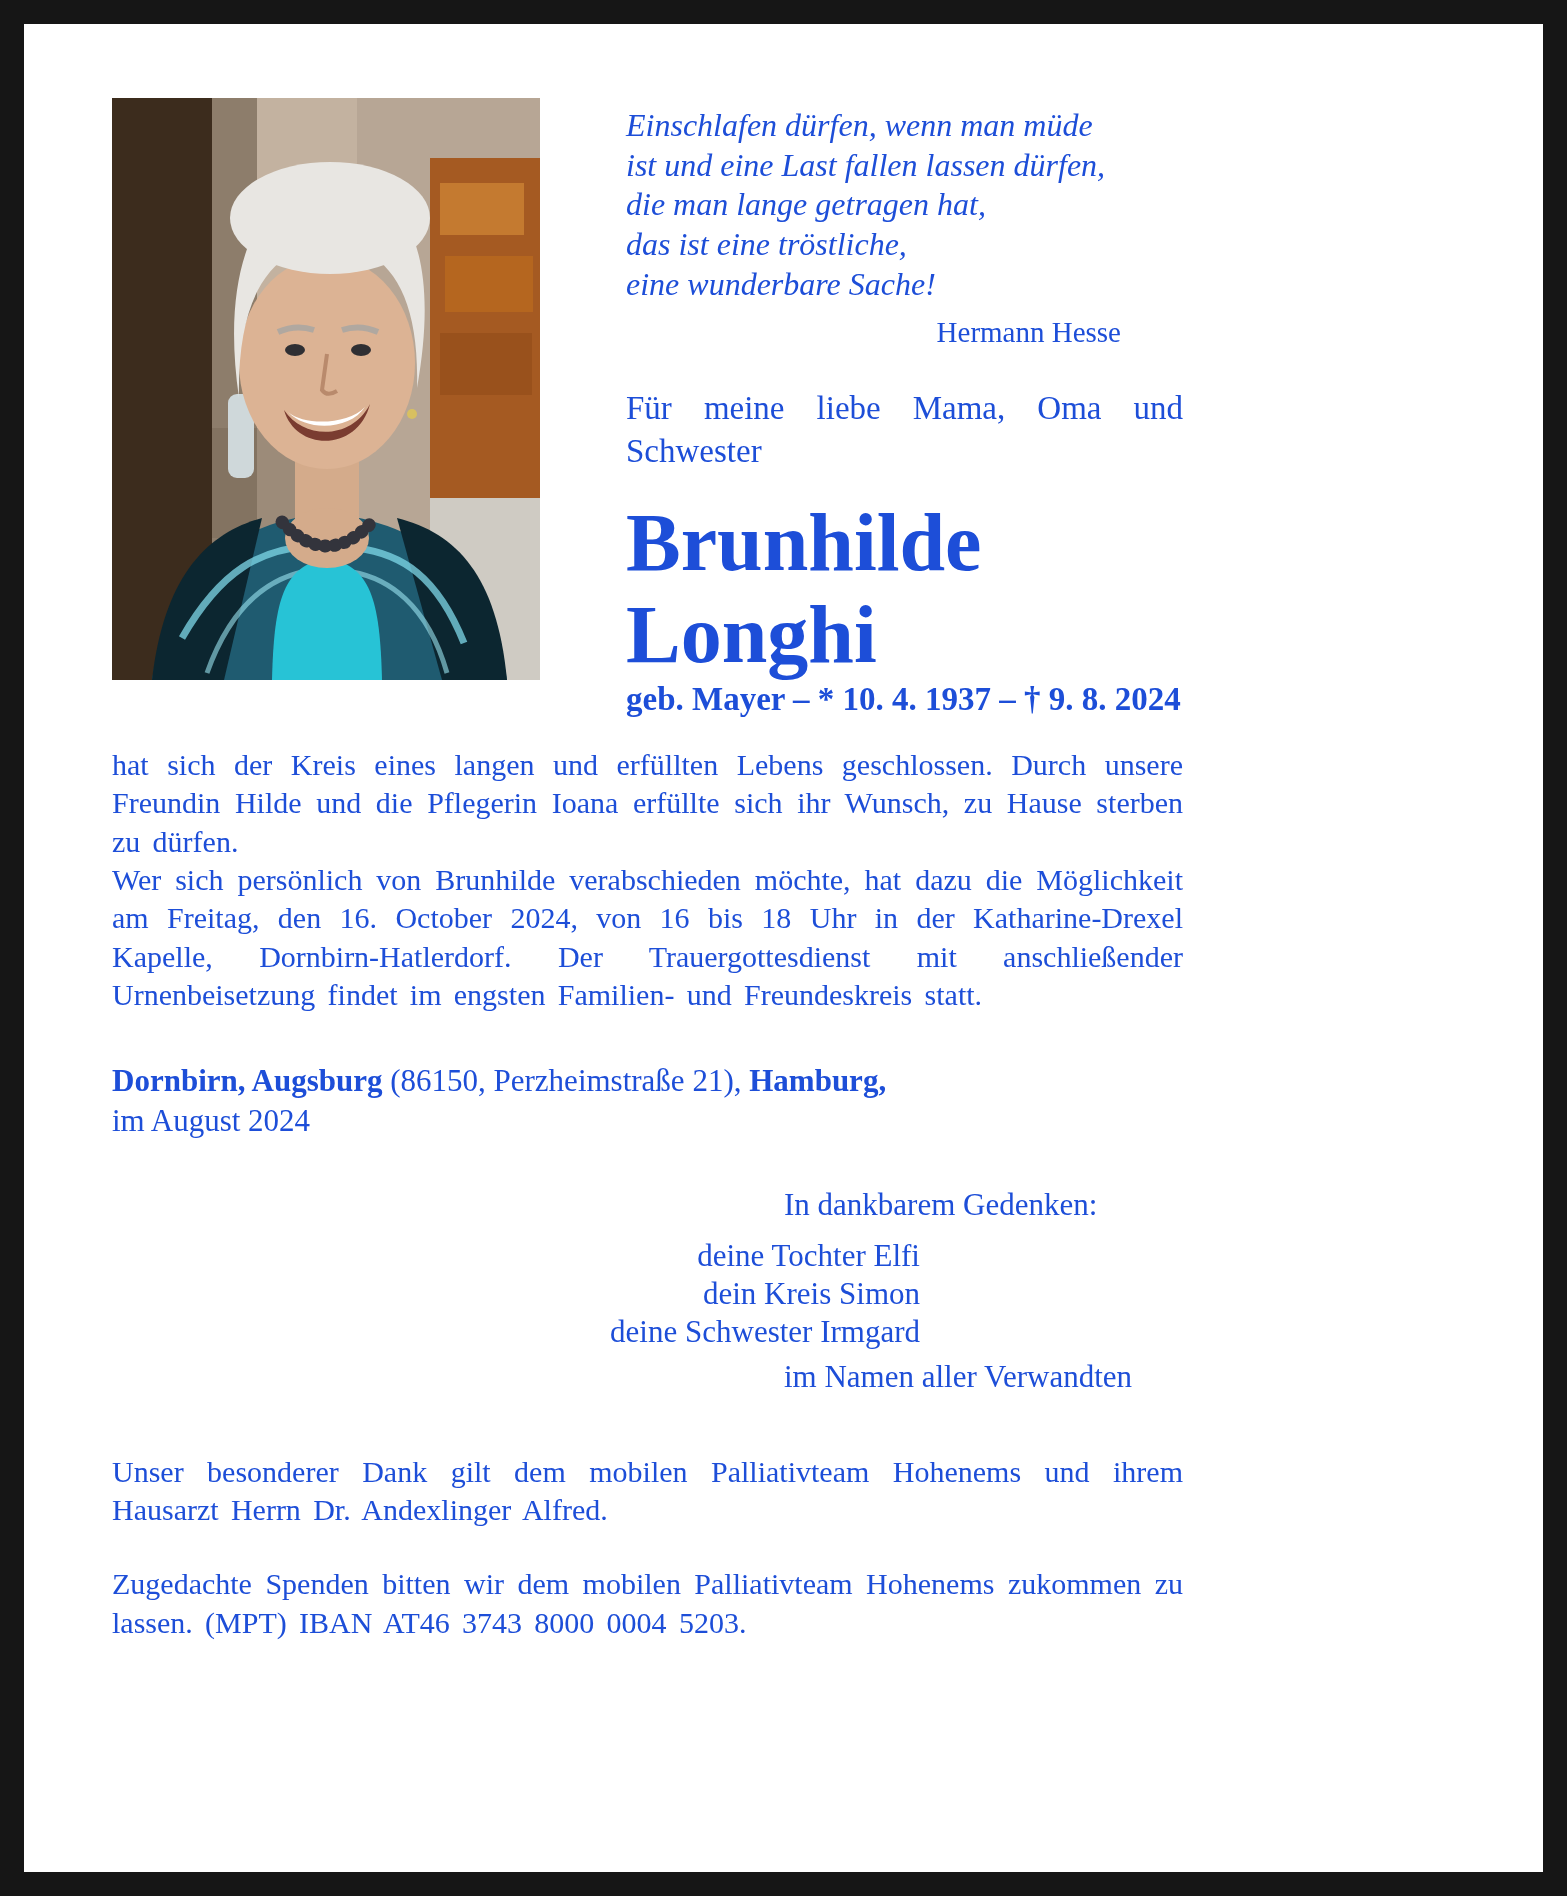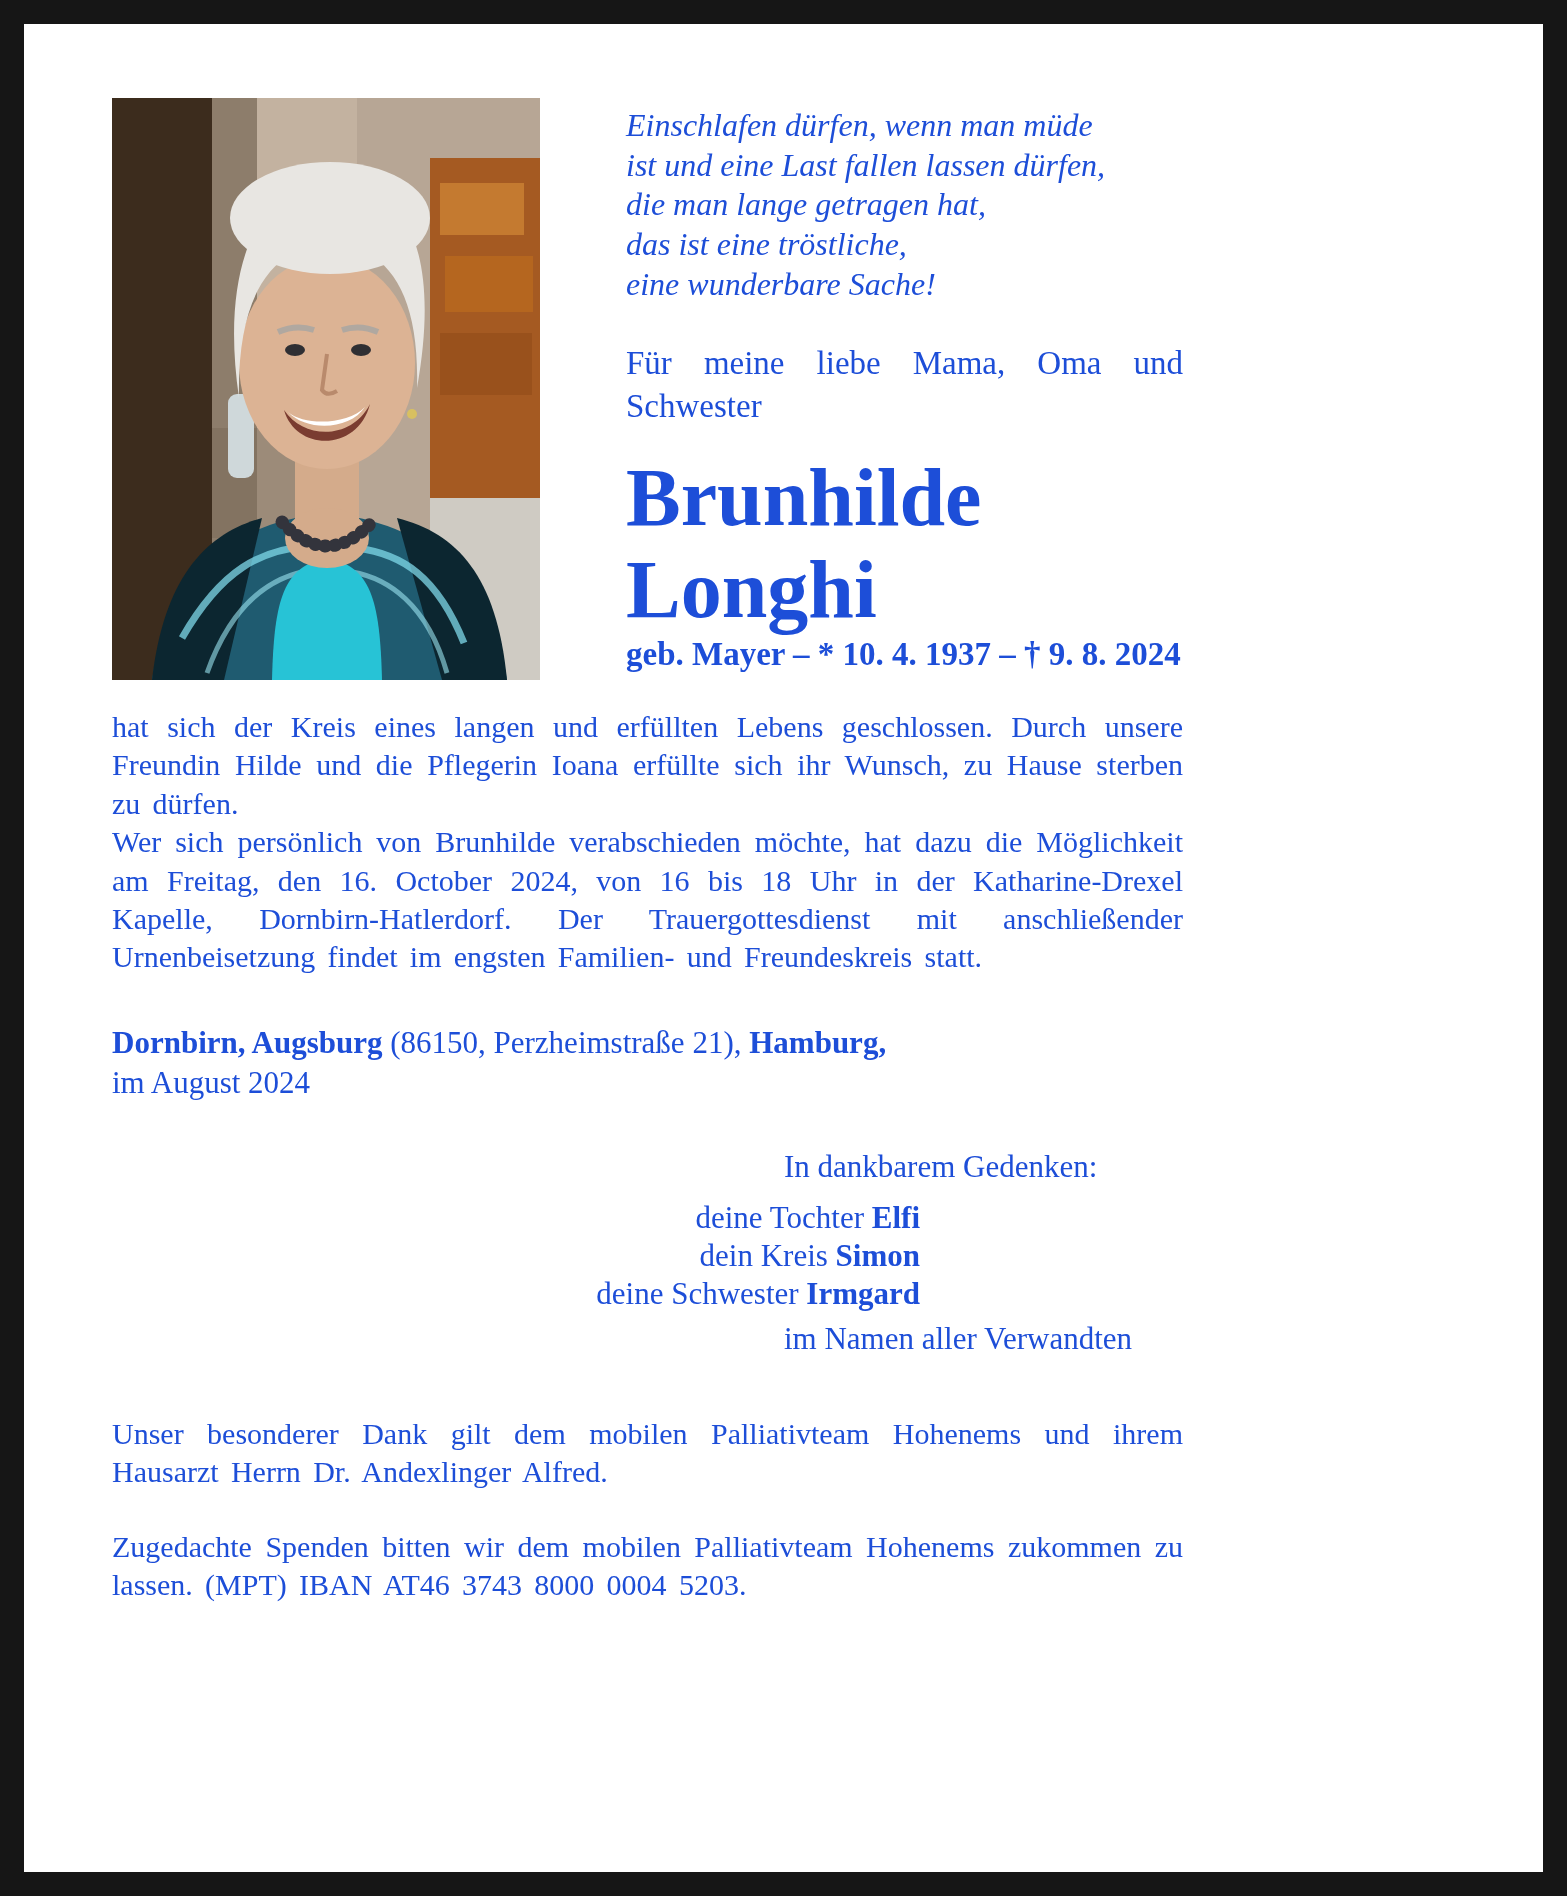--- a/index.html
+++ b/index.html
@@ -82,21 +82,21 @@
     margin-left: 672px;
     font-size: 31px;
   }
   .mourners {
     margin-top: 14px;
     width: 808px;
     text-align: right;
     font-size: 31px;
     line-height: 1.22;
   }
-  .mourner b { font-weight: 700; margin-top: 32px; }
+  .mourner b { font-weight: 400; margin-top: 32px; }
   .mourners-footer {
     margin-top: 8px;
     margin-left: 672px;
     font-size: 31px;
   }
   .thanks { margin-top: 58px; }
   .donations { margin-top: 36px; }
 </style>
 </head>
 <body>
@@ -158,20 +158,21 @@
       </div>
 
       <div class="right-col">
         <div class="quote">
           <div>Einschlafen dürfen, wenn man müde</div>
           <div>ist und eine Last fallen lassen dürfen,</div>
           <div>die man lange getragen hat,</div>
           <div>das ist eine tröstliche,</div>
           <div>eine wunderbare Sache!</div>
         </div>
+        <div class="quote-attribution">Hermann Hesse</div>
 
         <p class="dedication">Für meine liebe Mama, Oma und Schwester</p>
 
         <h1 class="deceased-name">
           <span>Brunhilde</span><br>
           <span>Longhi</span>
         </h1>
 
         <div class="deceased-dates">geb. Mayer – * 10. 4. 1937 – † 9. 8. 2024</div>
       </div>

